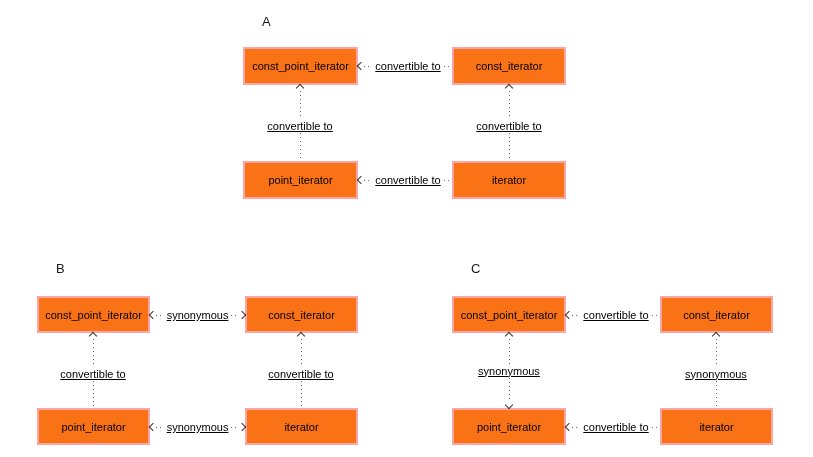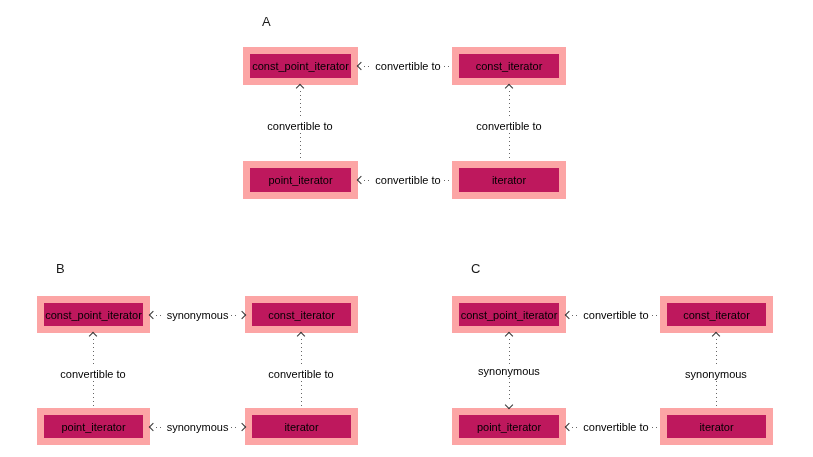--- a/index.html
+++ b/index.html
@@ -13,22 +13,22 @@
     overflow: hidden;
   }
   .sec-label {
     position: absolute;
     font-size: 13px;
     color: #1a1a1a;
   }
   .box {
     position: absolute;
     box-sizing: border-box;
-    border: 7px solid #fca5a5;
-    background: #be185d;
+    border: 2px solid #fca5a5;
+    background: #f97316;
     display: flex;
     align-items: center;
     justify-content: center;
     font-size: 11px;
     white-space: nowrap;
   }
   .hconn {
     position: absolute;
     display: flex;
     align-items: center;
@@ -49,20 +49,21 @@
   .dot-v {
     flex: 1 1 auto;
     width: 1px;
     background: repeating-linear-gradient(to bottom, #666 0 1px, transparent 1px 4px);
   }
   .edge-label {
     font-size: 11px;
     white-space: nowrap;
     padding: 0 3px;
     color: #000000;
+    text-decoration: underline;
   }
   .vconn .edge-label { padding: 1px 0; }
   .chev {
     flex: 0 0 auto;
     width: 6px;
     height: 6px;
     box-sizing: border-box;
   }
   .chev-left  { border-left: 1px solid #333;  border-bottom: 1px solid #333; transform: rotate(45deg); }
   .chev-right { border-right: 1px solid #333; border-top: 1px solid #333;    transform: rotate(45deg); }

